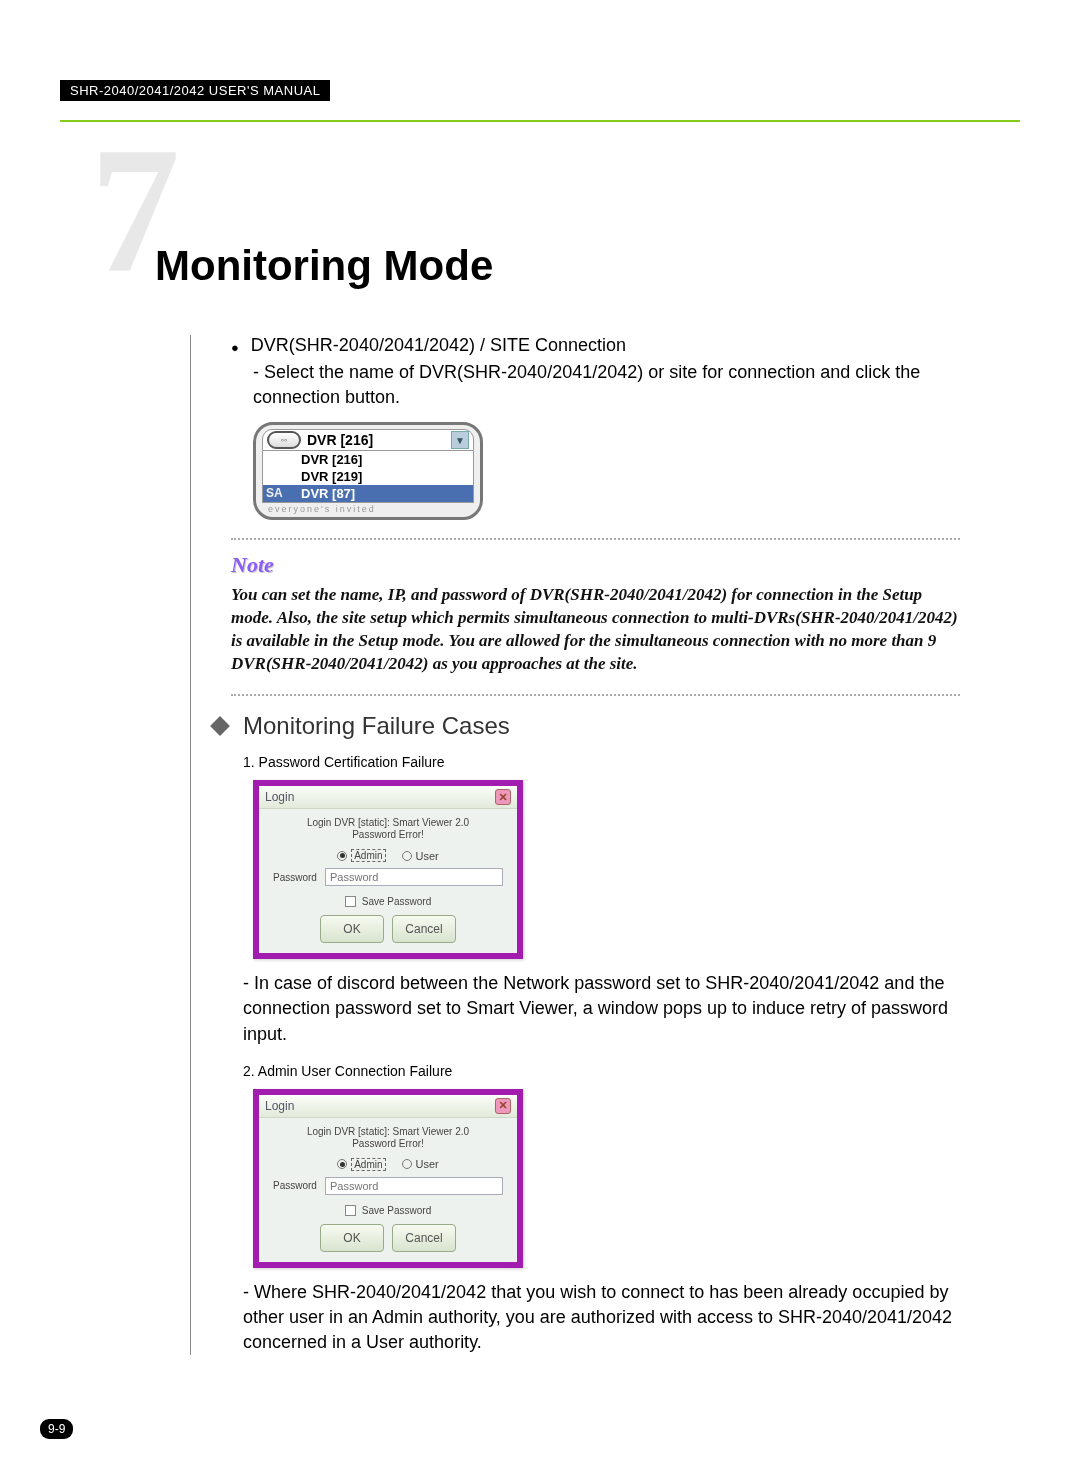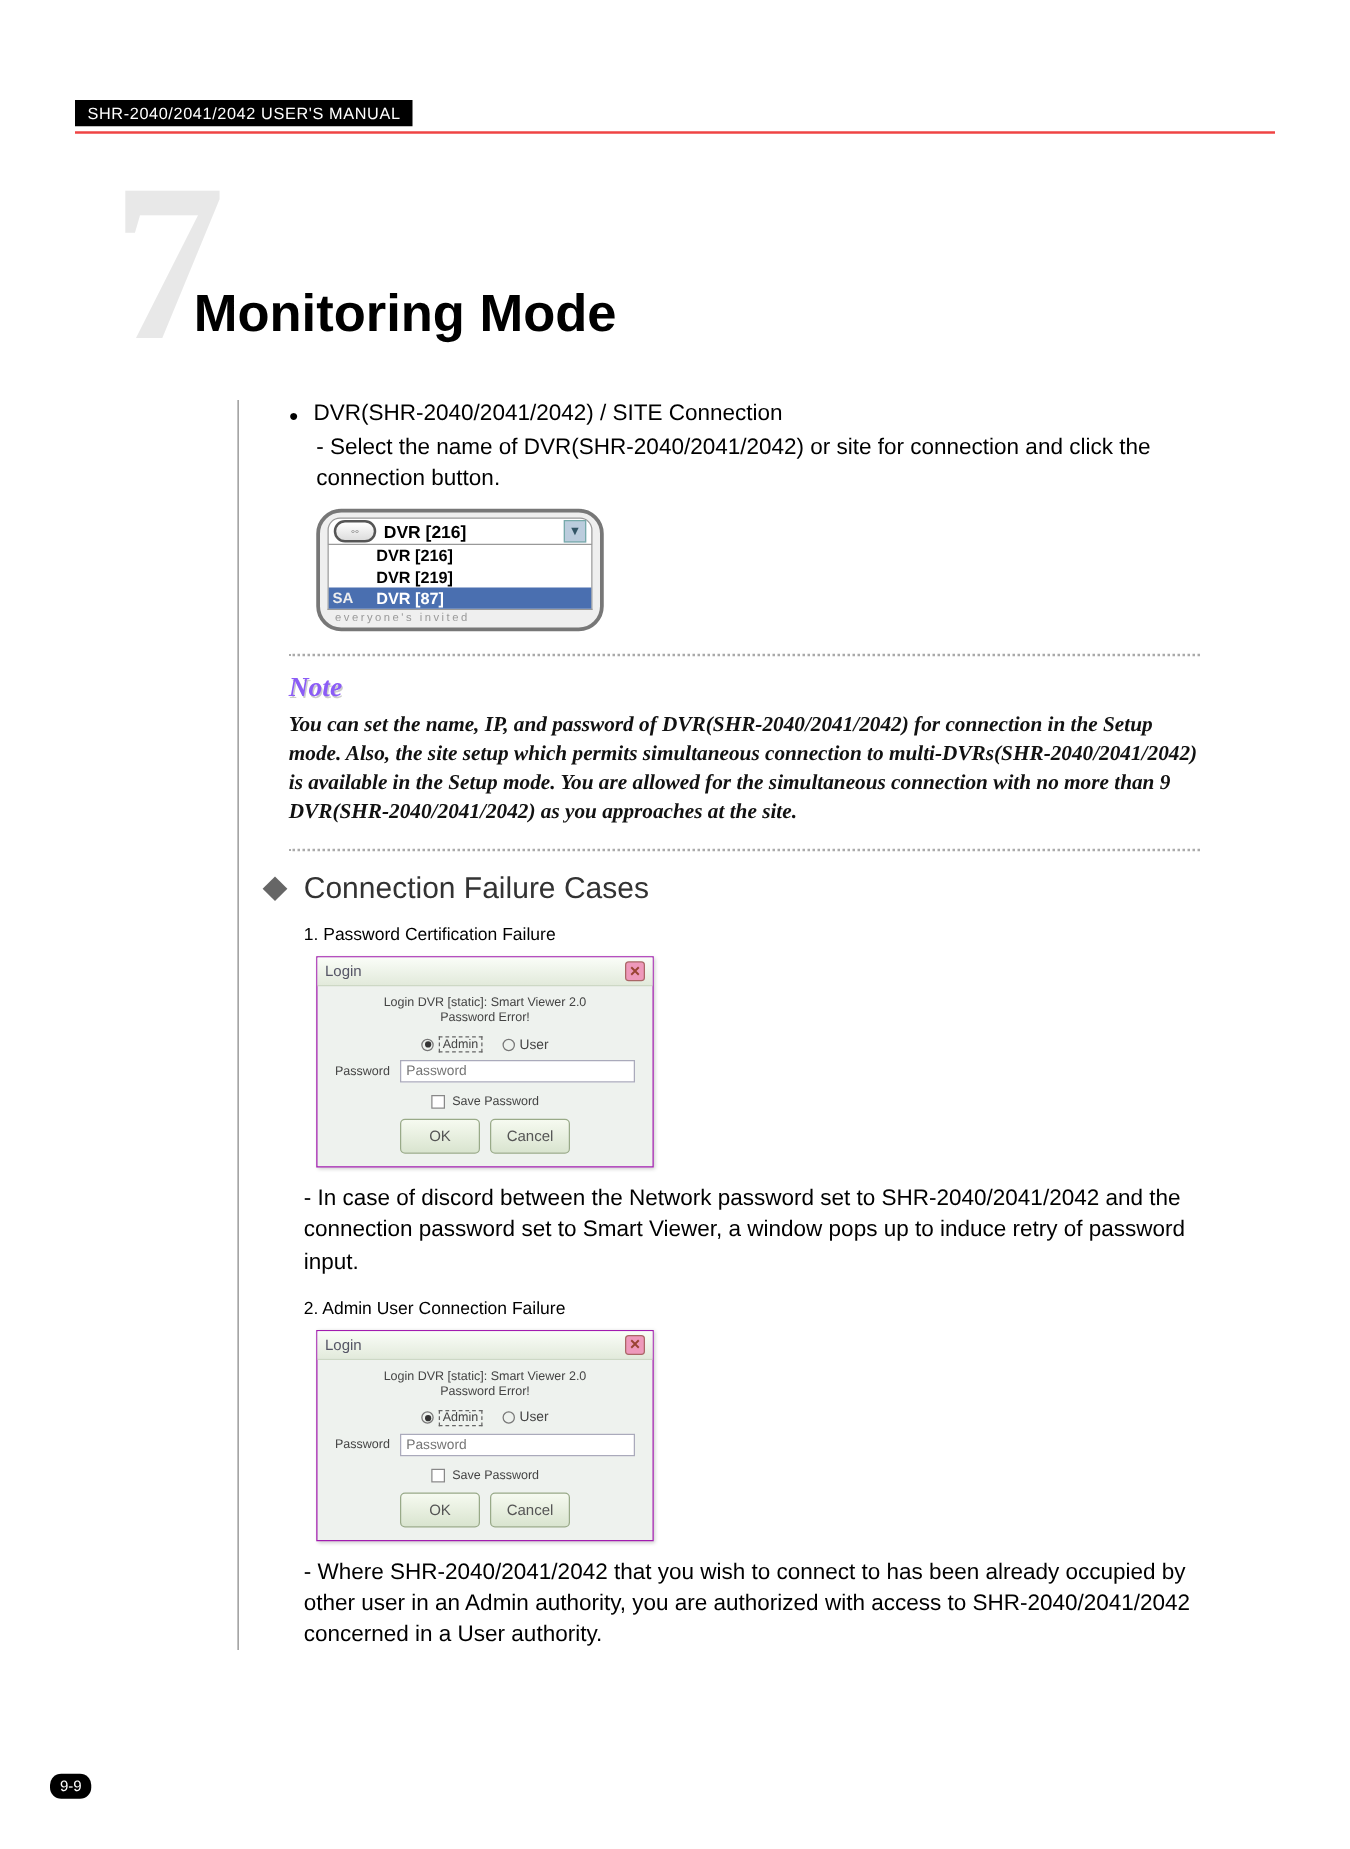--- a/index.html
+++ b/index.html
@@ -6,22 +6,22 @@
   body {
     background: #fff;
     font-family: Arial, Helvetica, sans-serif;
     color: #000;
     width: 1080px;
     height: 1479px;
     position: relative;
     padding: 80px 60px 40px 60px;
   }
   .header-bar {
-    border-bottom: 2px solid #ef4444;
-    padding-bottom: 4px;
+    border-bottom: 2px solid #84cc16;
+    padding-bottom: 19px;
     margin-bottom: 30px;
   }
   .header-label {
     background: #000;
     color: #fff;
     font-size: 13px;
     padding: 3px 10px;
     display: inline-block;
     letter-spacing: 0.5px;
   }
@@ -162,21 +162,21 @@
   .diamond-text { font-size: 24px; color: #333; }
   .numbered {
     font-size: 14px;
     margin-left: 12px;
     margin-bottom: 10px;
   }
   .login-dialog {
     width: 270px;
     margin-left: 22px;
     margin-bottom: 12px;
-    border: 1px solid #a21caf;
+    border: 6px solid #a21caf;
     background: #eef2ee;
     font-family: Tahoma, sans-serif;
     font-size: 11px;
     color: #444;
     box-shadow: 1px 1px 3px rgba(0,0,0,0.2);
   }
   .login-titlebar {
     display: flex; justify-content: space-between; align-items: center;
     padding: 3px 6px;
     color: #556;
@@ -287,21 +287,21 @@
     </div>
   </div>
 
   <hr class="dotted-sep">
   <div class="note-heading">Note</div>
   <div class="note-body">You can set the name, IP, and password of DVR(SHR-2040/2041/2042) for connection in the Setup mode. Also, the site setup which permits simultaneous connection to multi-DVRs(SHR-2040/2041/2042) is available in the Setup mode. You are allowed for the simultaneous connection with no more than 9 DVR(SHR-2040/2041/2042) as you approaches at the site.</div>
   <hr class="dotted-sep">
 
   <div class="diamond-heading">
     <div class="diamond"></div>
-    <div class="diamond-text">Connection Failure Cases</div>
+    <div class="diamond-text">Monitoring Failure Cases</div>
   </div>
 
   <div class="numbered">1. Password Certification Failure</div>
 
   <div class="login-dialog">
     <div class="login-titlebar">
       <span>Login</span>
       <span class="login-close">✕</span>
     </div>
     <div class="login-message">

